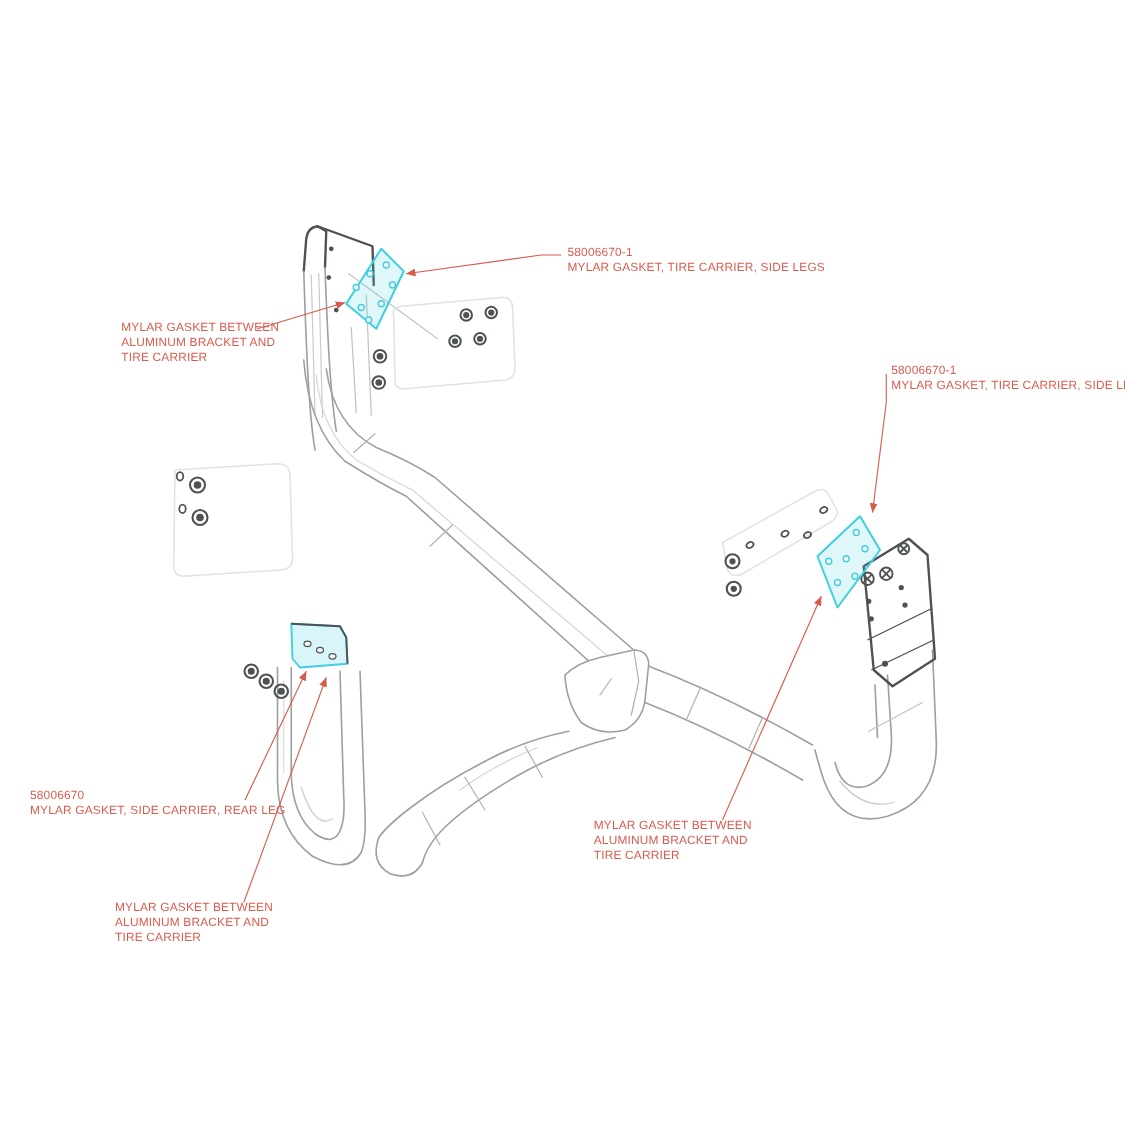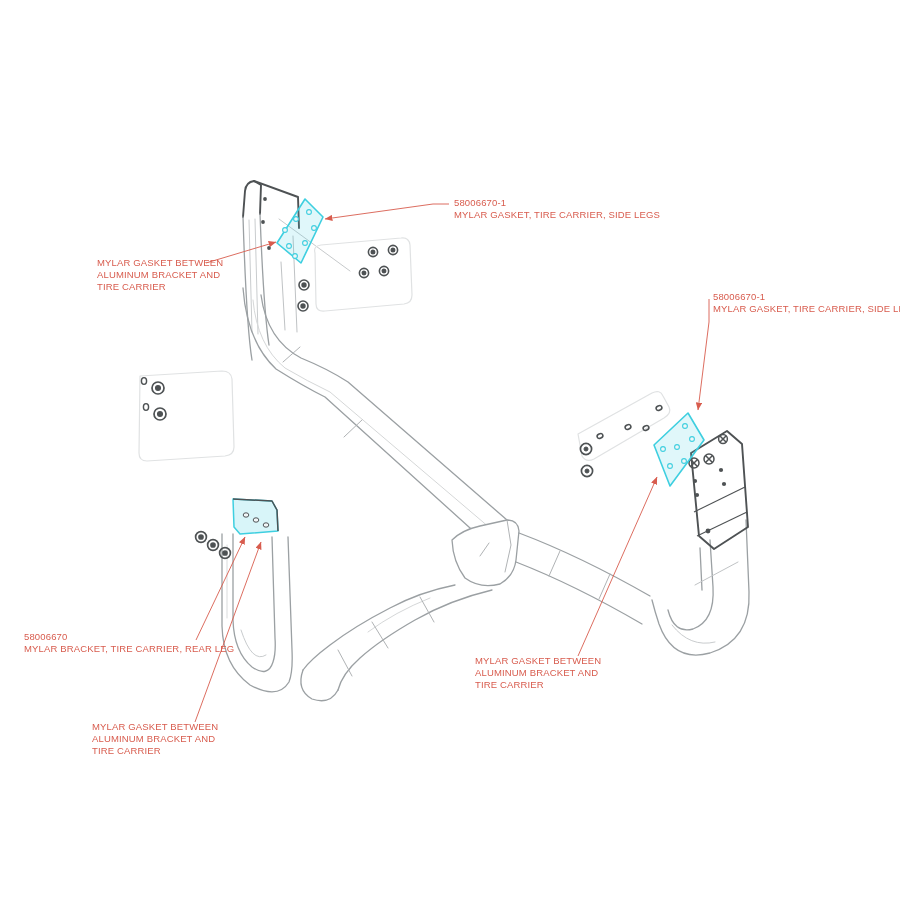--- a/index.html
+++ b/index.html
@@ -218,21 +218,21 @@
   <span class="ln">TIRE CARRIER</span>
 </div>
 
 <div class="ann" style="left:713px;top:291px;">
   <span class="ln">58006670-1</span>
   <span class="ln">MYLAR GASKET, TIRE CARRIER, SIDE LEGS</span>
 </div>
 
 <div class="ann" style="left:24px;top:631px;">
   <span class="ln">58006670</span>
-  <span class="ln">MYLAR BRACKET, TIRE CARRIER, REAR LEG</span>
+  <span class="ln">MYLAR GASKET, SIDE CARRIER, REAR LEG</span>
 </div>
 
 <div class="ann" style="left:92px;top:721px;">
   <span class="ln">MYLAR GASKET BETWEEN</span>
   <span class="ln">ALUMINUM BRACKET AND</span>
   <span class="ln">TIRE CARRIER</span>
 </div>
 
 <div class="ann" style="left:475px;top:655px;">
   <span class="ln">MYLAR GASKET BETWEEN</span>

